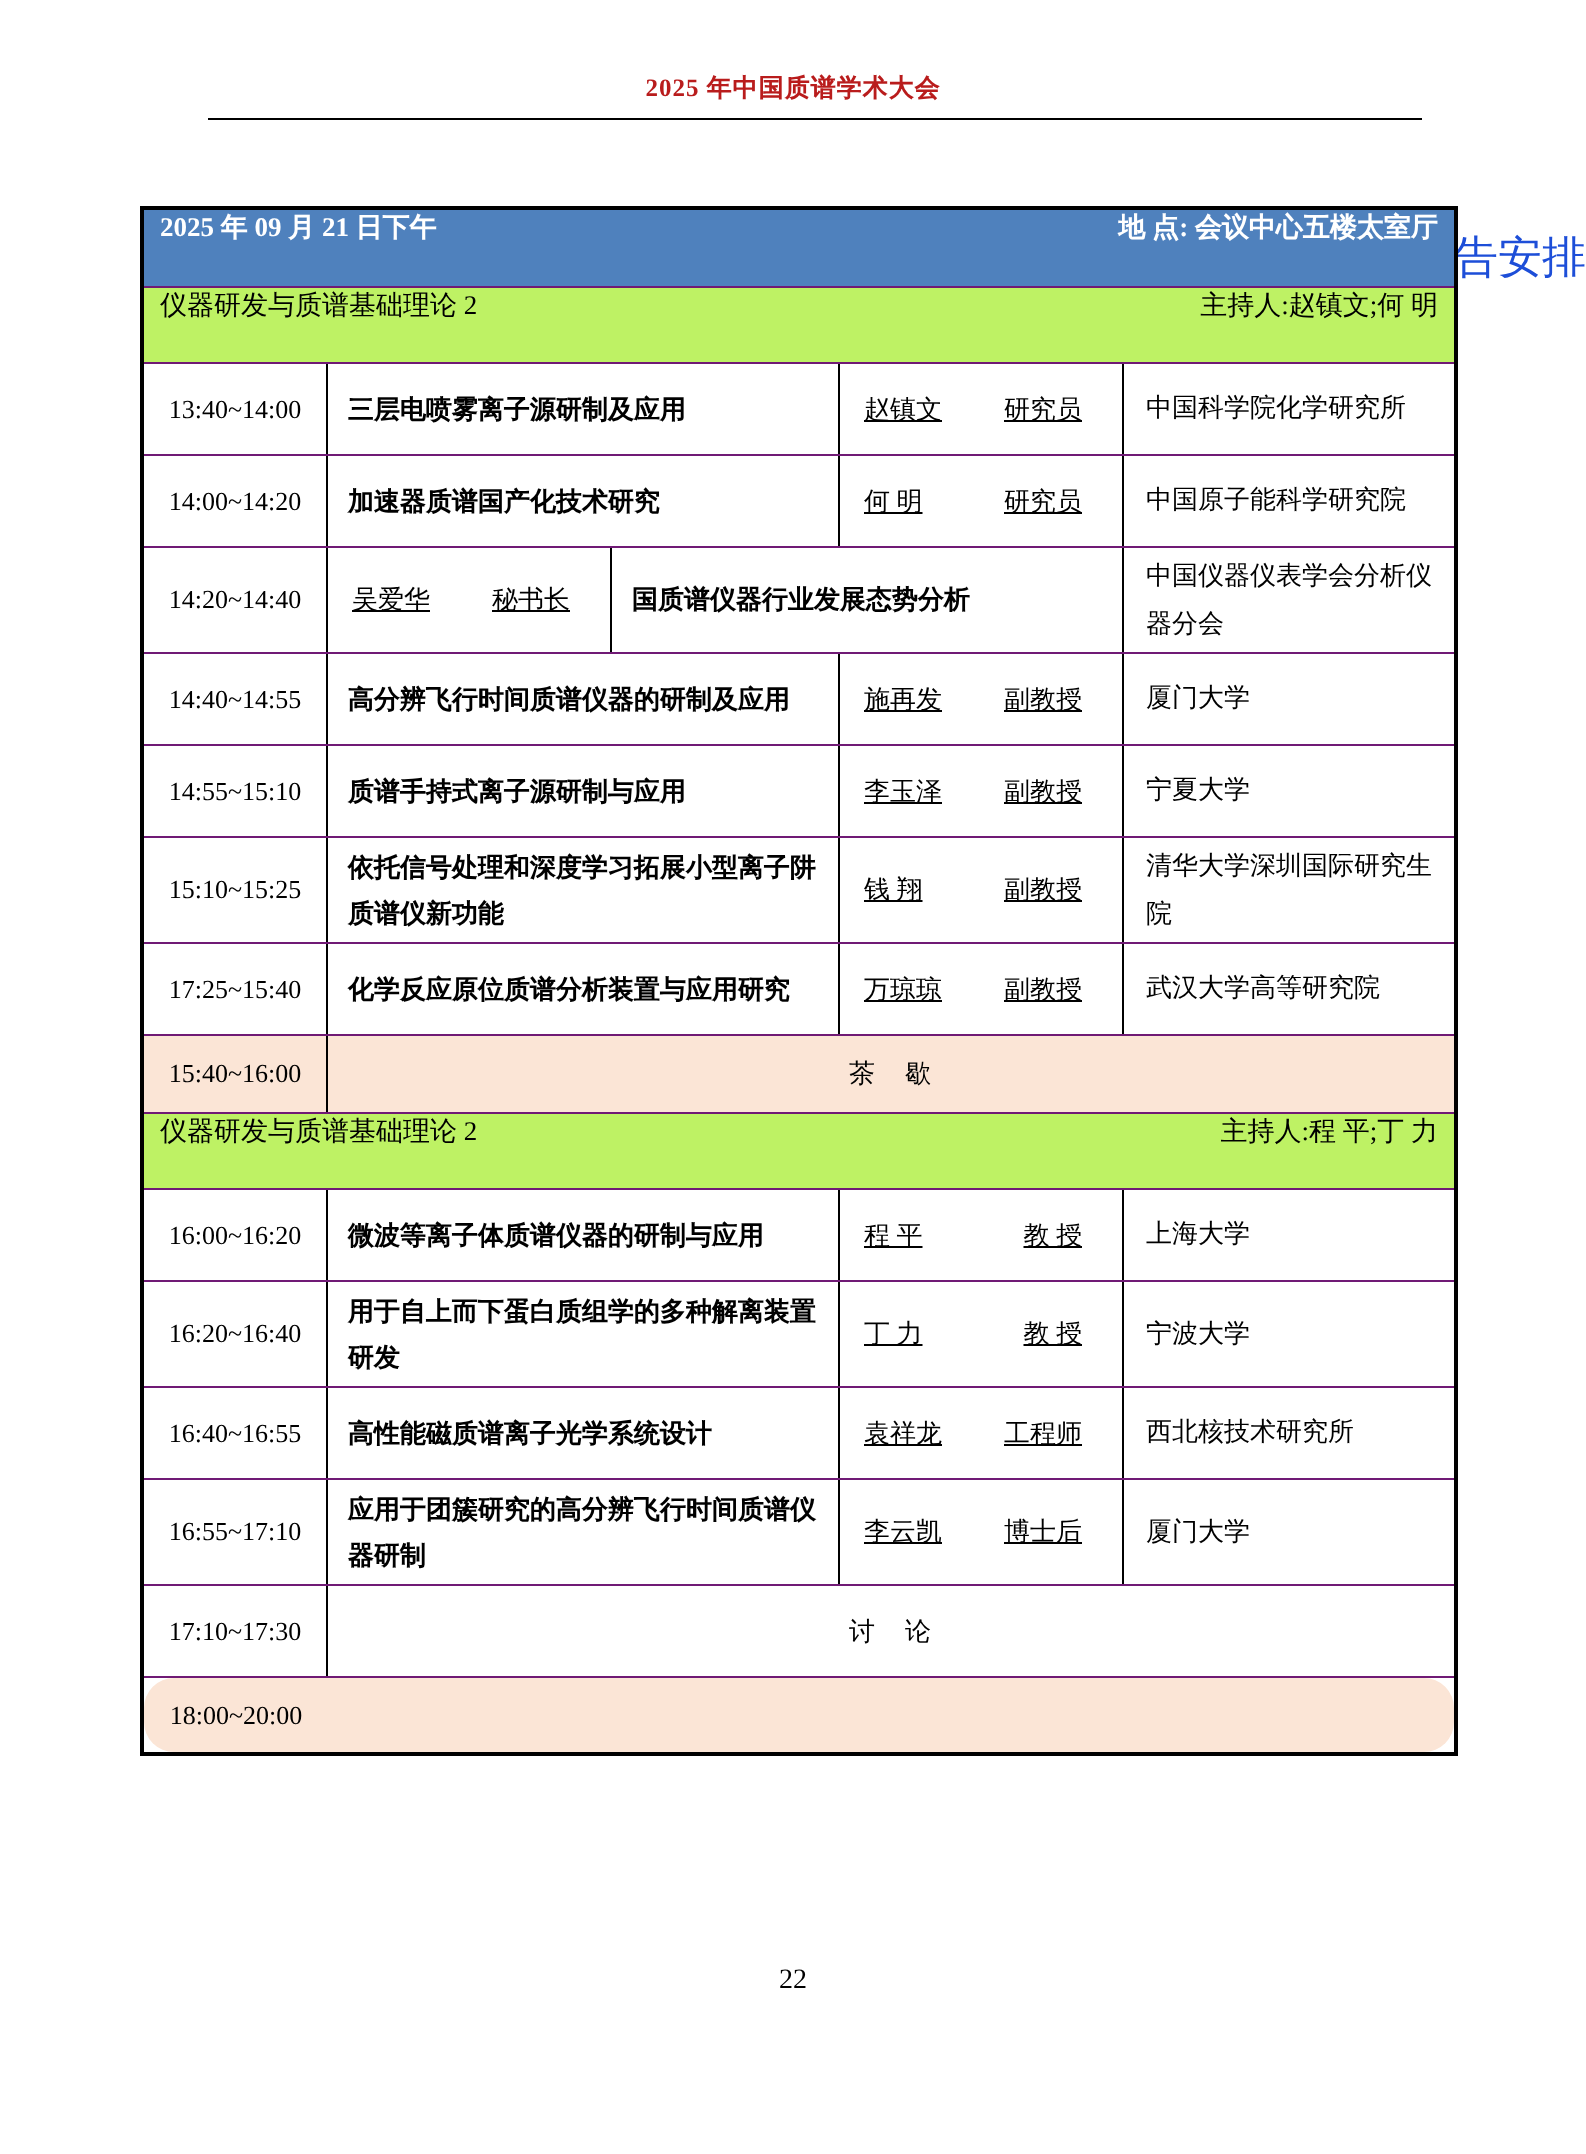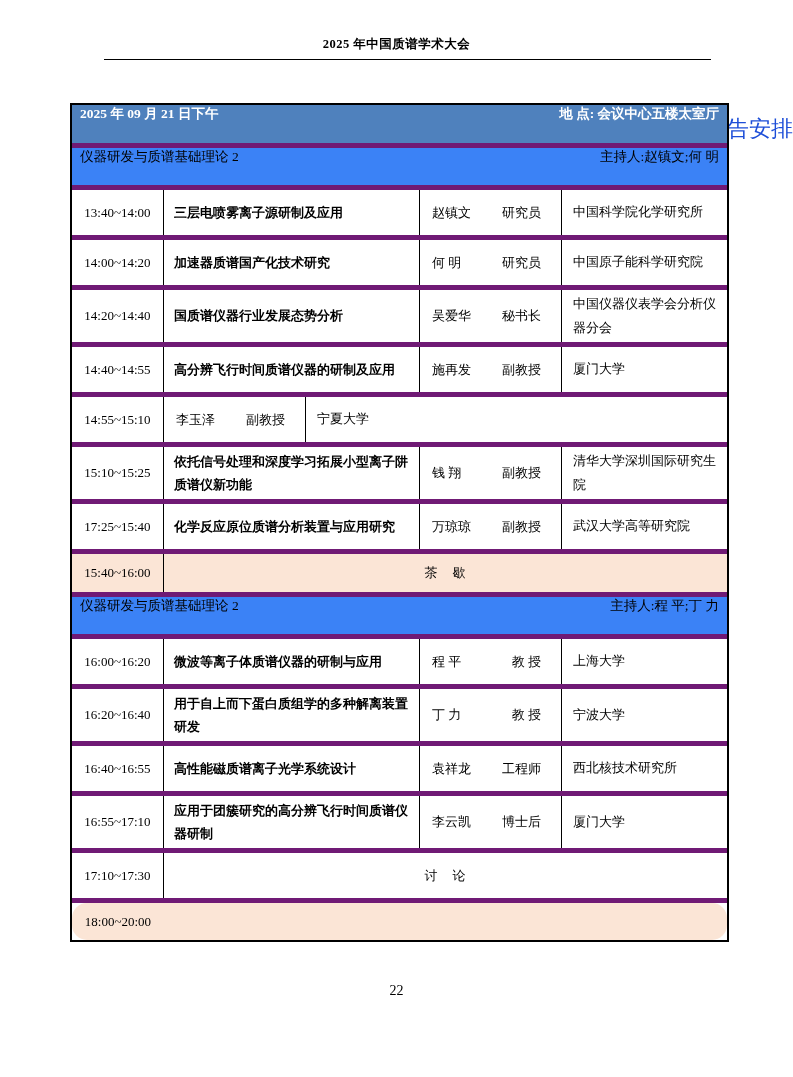--- a/index.html
+++ b/index.html
@@ -4,54 +4,54 @@
 <style>
   html,body{margin:0;padding:0;}
   body{
     width:793px;height:1077px;position:relative;background:#ffffff;
     font-family:"Liberation Serif","DejaVu Serif",serif;color:#000;
     overflow:hidden;
   }
   
   .page-header{
     position:absolute;top:36px;left:0;width:100%;
-    text-align:center;font-size:12.5px;font-weight:bold;color:#000000;
+    text-align:center;font-size:12.5px;font-weight:bold;color:#b91c1c;
     letter-spacing:0.5px;
   }
   .header-rule{
     position:absolute;top:59px;left:104px;width:607px;height:0;
     border-top:1.4px solid #000;
   }
   .report-title{
     position:absolute;top:66px;left:0;width:100%;
     text-align:right;font-size:22px;color:#1d4ed8;margin-top:48px;
   }
   
   .sched-table{
     position:absolute;top:103px;left:70px;width:655px;
     border:2px solid #000;background:#fff;font-size:13px;
   }
-  .trow{display:flex;border-bottom:5px solid #701a75;}
+  .trow{display:flex;border-bottom:1px solid #701a75;}
   .trow:last-child{border-bottom:none;border-radius:15px;}
   .cell{
     box-sizing:border-box;border-right:1px solid #000;
     display:flex;align-items:center;overflow:hidden;
   }
   .cell:last-child{border-right:none;}
   .col-time{flex:0 0 92px;justify-content:center;}
   .col-title{flex:0 0 256px;padding:3px 8px 3px 10px;line-height:1.8;font-weight:bold;}
-  .col-speaker{flex:0 0 142px;padding:0 20px 0 12px;justify-content:space-between;}
+  .col-speaker{flex:0 0 142px;padding:0 20px 0 12px;justify-content:space-between;text-decoration:underline;}
   .col-aff{flex:1;padding:3px 6px 3px 11px;line-height:1.85;}
   
   .row-tablehead{
     background:#4f81bd;color:#fff;font-weight:bold;font-size:13.5px;
     justify-content:space-between;padding:0 8px;
   }
   .row-session{
-    background:#3b82f6;justify-content:space-between;padding:0 8px;font-size:13.5px;
+    background:#bef264;justify-content:space-between;padding:0 8px;font-size:13.5px;
   }
   
   .bg-peach{background:#fbe5d6;}
   .merged{flex:1;position:relative;display:flex;align-items:center;justify-content:center;}
   .merged .center-label{letter-spacing:1px;}
   .dinner-label{position:absolute;left:50%;transform:translateX(-50%);letter-spacing:1px;}
   .dinner-loc{margin-left:auto;padding-right:8px;}
   
   .page-number{
     position:absolute;top:983px;left:0;width:100%;
@@ -92,40 +92,41 @@
     <div class="cell col-title">加速器质谱国产化技术研究</div>
     <div class="cell col-speaker">
       <span>何 明</span>
       <span>研究员</span>
     </div>
     <div class="cell col-aff">中国原子能科学研究院</div>
   </div>
 
   <div class="trow" style="height:52px">
     <div class="cell col-time">14:20~14:40</div>
-    <div class="cell col-title">国质谱仪器行业发展态势分析</div>
     <div class="cell col-speaker">
       <span>吴爱华</span>
       <span>秘书长</span>
     </div>
+    <div class="cell col-title">国质谱仪器行业发展态势分析</div>
     <div class="cell col-aff">中国仪器仪表学会分析仪器分会</div>
   </div>
 
   <div class="trow" style="height:45px">
     <div class="cell col-time">14:40~14:55</div>
     <div class="cell col-title">高分辨飞行时间质谱仪器的研制及应用</div>
     <div class="cell col-speaker">
       <span>施再发</span>
       <span>副教授</span>
     </div>
     <div class="cell col-aff">厦门大学</div>
   </div>
 
   <div class="trow" style="height:45px">
     <div class="cell col-time">14:55~15:10</div>
+    <div class="cell col-title">质谱手持式离子源研制与应用</div>
     <div class="cell col-speaker">
       <span>李玉泽</span>
       <span>副教授</span>
     </div>
     <div class="cell col-aff">宁夏大学</div>
   </div>
 
   <div class="trow" style="height:52px">
     <div class="cell col-time">15:10~15:25</div>
     <div class="cell col-title">依托信号处理和深度学习拓展小型离子阱质谱仪新功能</div>

